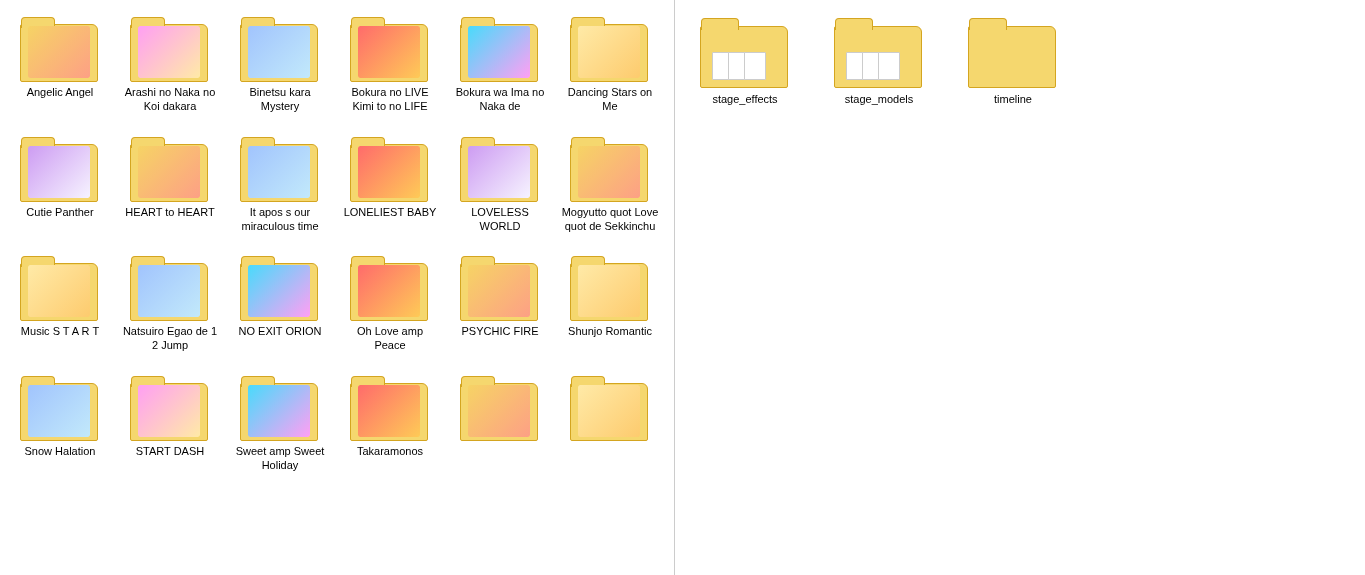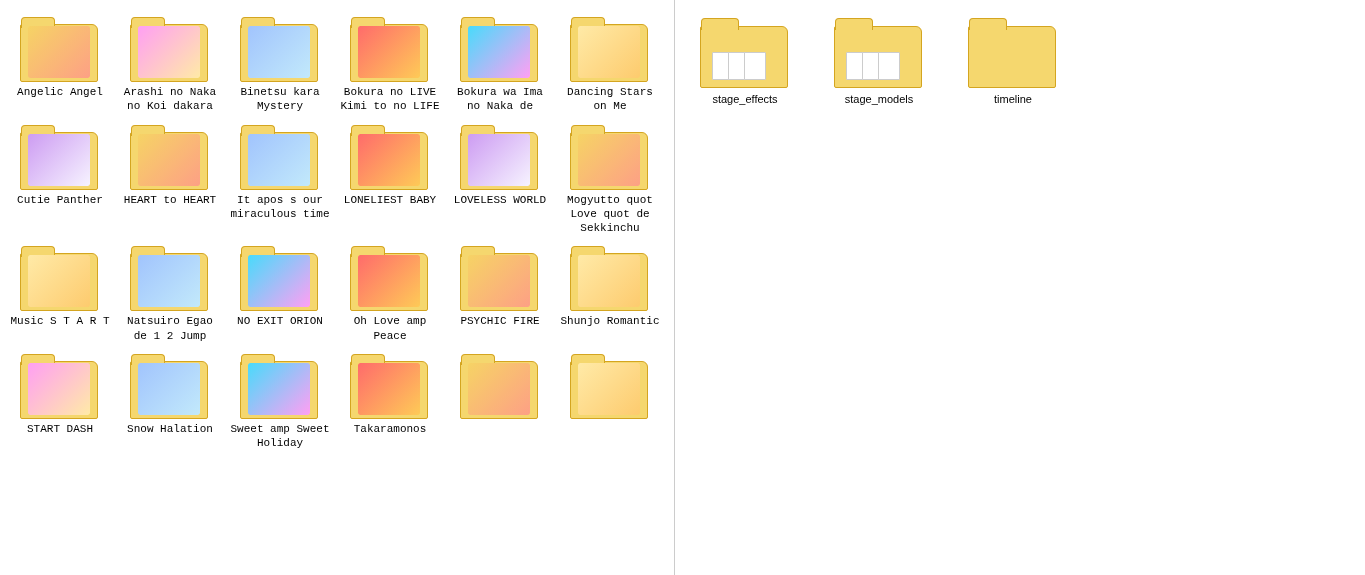--- a/index.html
+++ b/index.html
@@ -49,23 +49,22 @@
     }
     .scrollable-area::-webkit-scrollbar-button {
       background: #e0e0e0;
       border: 1px solid #aaa;
       height: 14px;
     }
 
     .folder-grid {
       display: grid;
       grid-template-columns: repeat(6, 110px);
-      gap: 0 0px;
+      gap: 12px 0px;
       padding: 2px;
-      font-family: Liberation Mono, monospace;
     }
 
     .folder-item {
       display: flex;
       flex-direction: column;
       align-items: center;
       width: 108px;
       padding: 4px 2px;
       cursor: pointer;
     }
@@ -440,33 +439,33 @@
         <div class="folder-image">
           <div class="folder-cover yellow"></div>
         </div>
       </div>
       <div class="folder-label">Shunjo Romantic</div>
     </div>
         <div class="folder-item">
       <div class="folder-icon">
         <div class="folder-back"></div>
         <div class="folder-image">
+          <div class="folder-cover blue"></div>
+        </div>
+      </div>
+      <div class="folder-label">Snow Halation</div>
+    </div>
+        <div class="folder-item">
+      <div class="folder-icon">
+        <div class="folder-back"></div>
+        <div class="folder-image">
           <div class="folder-cover pink"></div>
         </div>
       </div>
       <div class="folder-label">START DASH</div>
-    </div>
-        <div class="folder-item">
-      <div class="folder-icon">
-        <div class="folder-back"></div>
-        <div class="folder-image">
-          <div class="folder-cover blue"></div>
-        </div>
-      </div>
-      <div class="folder-label">Snow Halation</div>
     </div>
         <div class="folder-item">
       <div class="folder-icon">
         <div class="folder-back"></div>
         <div class="folder-image">
           <div class="folder-cover teal"></div>
         </div>
       </div>
       <div class="folder-label">Sweet amp Sweet Holiday</div>
     </div>

